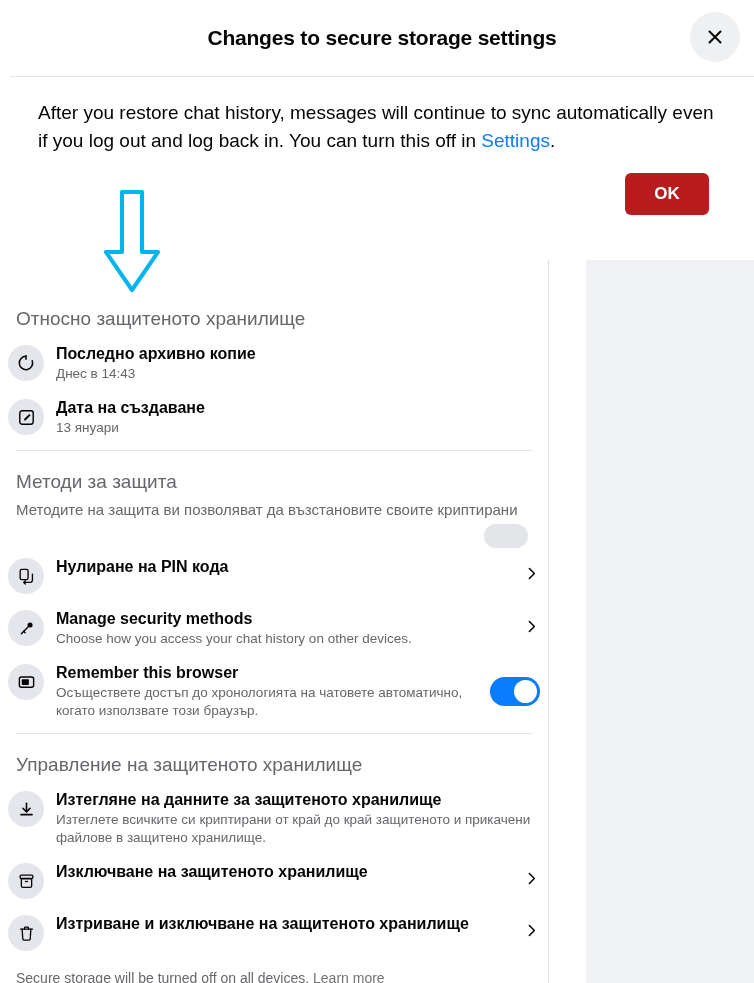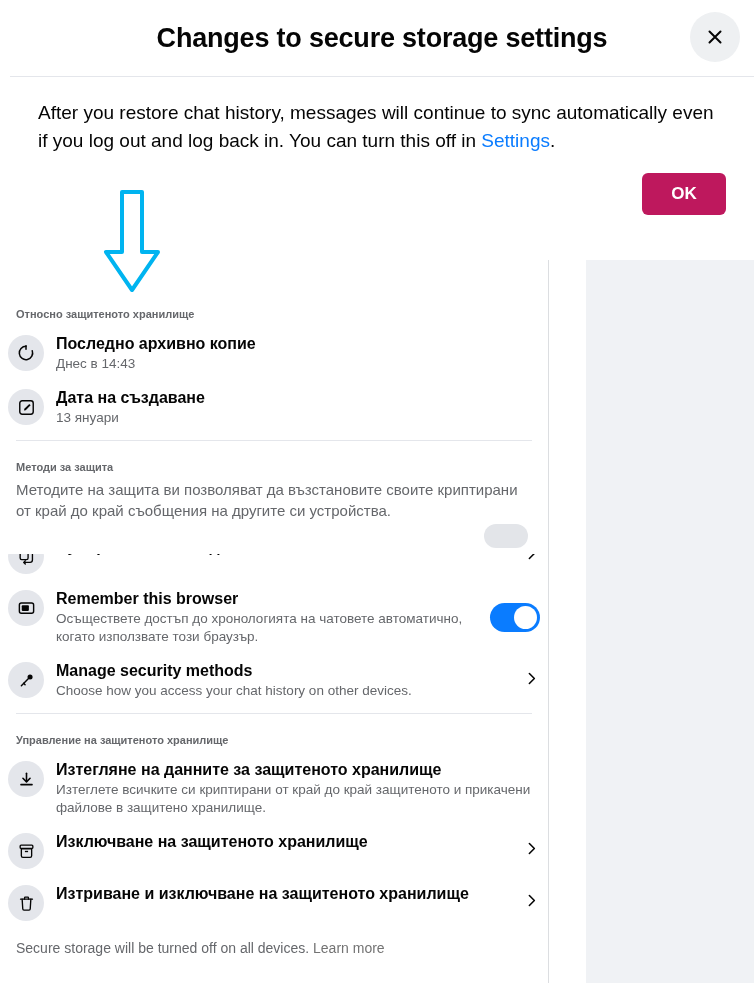--- a/index.html
+++ b/index.html
@@ -28,21 +28,21 @@
   }
   .dialog-header {
     position: relative;
     height: 76px;
     border-bottom: 1px solid #e4e6eb;
     display: flex;
     align-items: center;
     justify-content: center;
   }
   .dialog-title {
-    font-size: 27px;
+    font-size: 21px;
     font-weight: bold;
     color: #050505;
     letter-spacing: -0.2px;
   }
   .close-button {
     position: absolute;
     right: 14px;
     top: 12px;
     width: 50px;
     height: 50px;
@@ -68,25 +68,25 @@
     color: #0a7cff;
     text-decoration: none;
     cursor: pointer;
   }
   .dialog-footer {
     height: 92px;
     position: relative;
   }
   .ok-button {
     position: absolute;
-    right: 28px;
+    right: 45px;
     top: 18px;
     width: 84px;
     height: 42px;
-    background: #be185d;
+    background: #b91c1c;
     color: #ffffff;
     font-size: 17px;
     font-weight: bold;
     border: none;
     border-radius: 6px;
     cursor: pointer;
     font-family: "Liberation Sans", sans-serif;
   }
 
   
@@ -143,22 +143,22 @@
     right: 20px;
     top: 264px;
     width: 44px;
     height: 24px;
     border-radius: 12px;
     background: #e3e5e9;
     z-index: 12;
   }
 
   .section-title {
-    font-size: 11px;
-    font-weight: bold;
+    font-size: 19px;
+    font-weight: normal;
     color: #65676b;
     padding: 14px 16px 6px 16px;
   }
   .section-desc {
     font-size: 15px;
     line-height: 21px;
     color: #65676b;
     padding: 0 16px 8px 16px;
   }
   .divider {
@@ -300,52 +300,52 @@
       <div class="row-text">
         <div class="row-title">Нулиране на PIN кода</div>
       </div>
       <div class="chevron">
         <svg width="17" height="17" viewBox="0 0 24 24" fill="none" stroke="#050505" stroke-width="2.2" stroke-linecap="round" stroke-linejoin="round">
             <path d="M9 5l7 7-7 7"></path>
           </svg>
       </div>
     </div>
 
-    <div class="row">
-      <div class="row-icon">
-        <svg width="19" height="19" viewBox="0 0 24 24" fill="none" stroke="#050505" stroke-width="1.8" stroke-linejoin="round">
-          <rect x="3" y="5" width="18" height="13" rx="2.5"></rect>
-          <rect x="6" y="8" width="9" height="7" rx="1" fill="#050505" stroke="none"></rect>
-        </svg>
-      </div>
-      <div class="row-text">
-        <div class="row-title">Remember this browser</div>
-        <div class="row-sub">Осъществете достъп до хронологията на чатовете автоматично, когато използвате този браузър.</div>
-      </div>
-      <div class="switch">
-        <div class="knob"></div>
-      </div>
-    </div>
-
     <div class="row clickable">
       <div class="row-icon">
         <svg width="19" height="19" viewBox="0 0 24 24" fill="none" stroke="#050505" stroke-width="1.8" stroke-linecap="round">
           <circle cx="16.5" cy="7.5" r="3.2" fill="#050505" stroke="none"></circle>
           <path d="M14.2 9.8 5.5 18.5"></path>
           <path d="M8.4 15.6l1.8 1.8"></path>
         </svg>
       </div>
       <div class="row-text">
         <div class="row-title">Manage security methods</div>
         <div class="row-sub">Choose how you access your chat history on other devices.</div>
       </div>
       <div class="chevron">
         <svg width="17" height="17" viewBox="0 0 24 24" fill="none" stroke="#050505" stroke-width="2.2" stroke-linecap="round" stroke-linejoin="round">
             <path d="M9 5l7 7-7 7"></path>
           </svg>
+      </div>
+    </div>
+
+    <div class="row">
+      <div class="row-icon">
+        <svg width="19" height="19" viewBox="0 0 24 24" fill="none" stroke="#050505" stroke-width="1.8" stroke-linejoin="round">
+          <rect x="3" y="5" width="18" height="13" rx="2.5"></rect>
+          <rect x="6" y="8" width="9" height="7" rx="1" fill="#050505" stroke="none"></rect>
+        </svg>
+      </div>
+      <div class="row-text">
+        <div class="row-title">Remember this browser</div>
+        <div class="row-sub">Осъществете достъп до хронологията на чатовете автоматично, когато използвате този браузър.</div>
+      </div>
+      <div class="switch">
+        <div class="knob"></div>
       </div>
     </div>
 
     <div class="divider"></div>
 
     <div class="section-title">Управление на защитеното хранилище</div>
 
     <div class="row clickable">
       <div class="row-icon">
         <svg width="19" height="19" viewBox="0 0 24 24" fill="none" stroke="#050505" stroke-width="2" stroke-linecap="round" stroke-linejoin="round">

